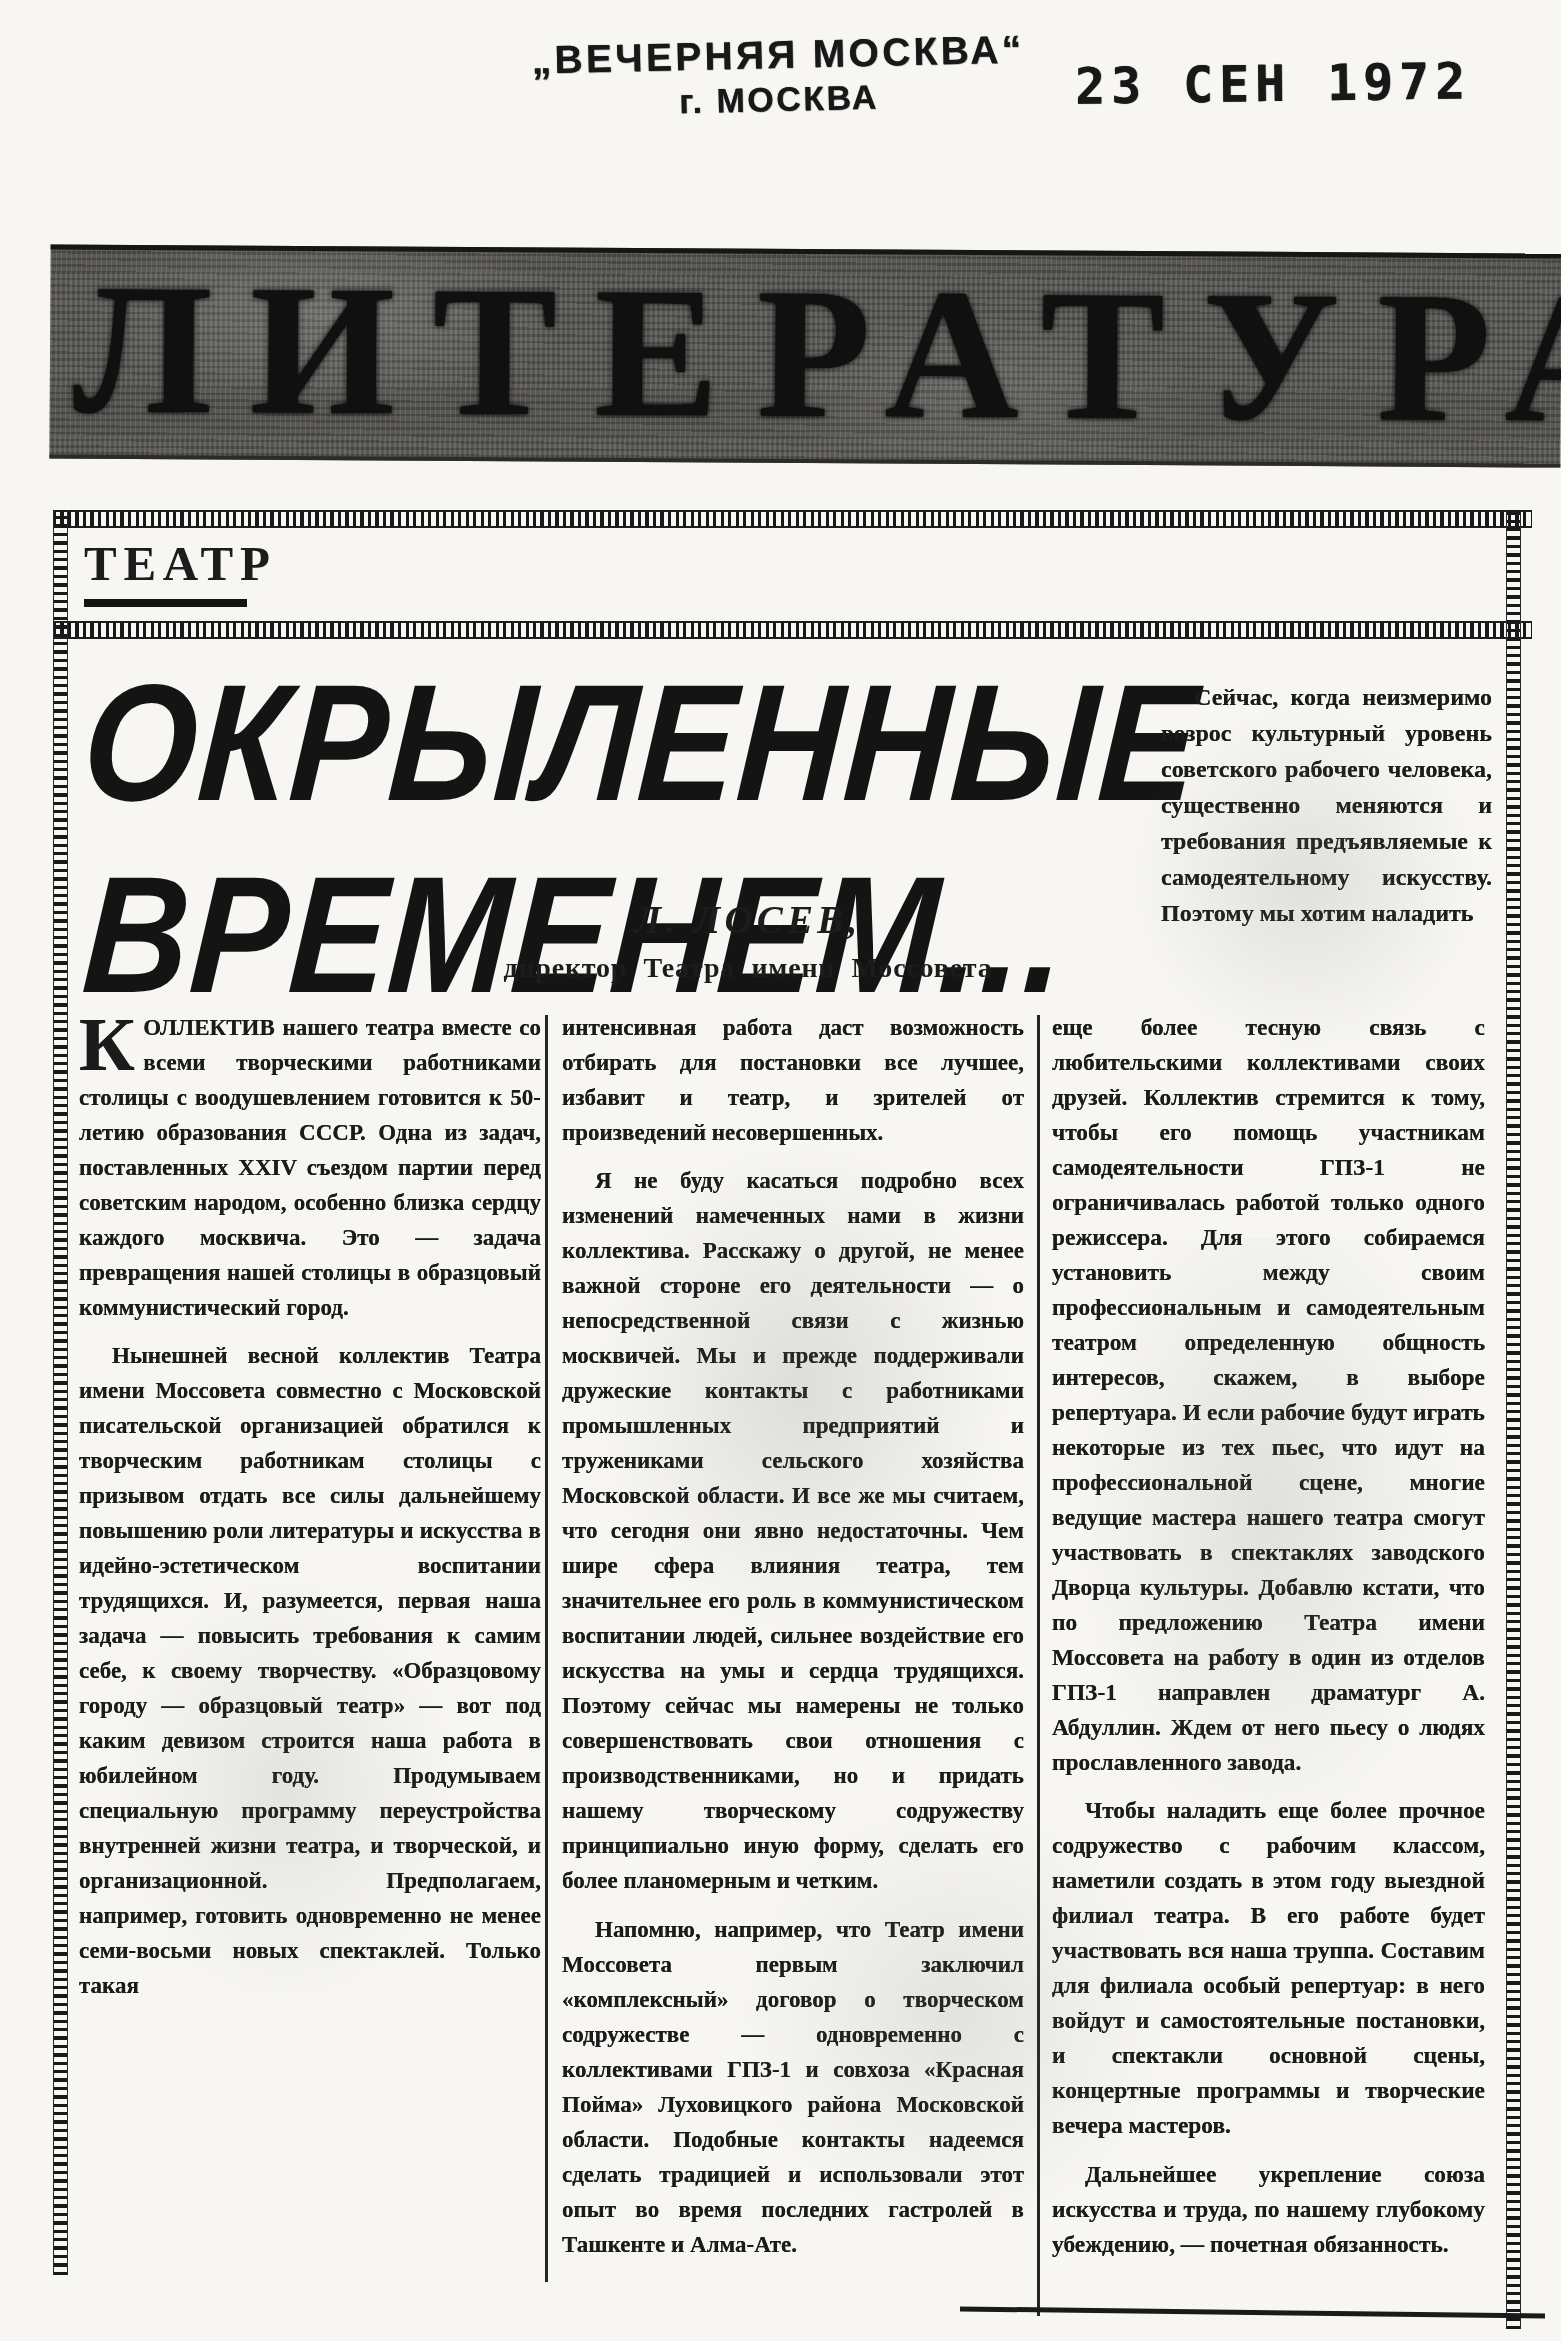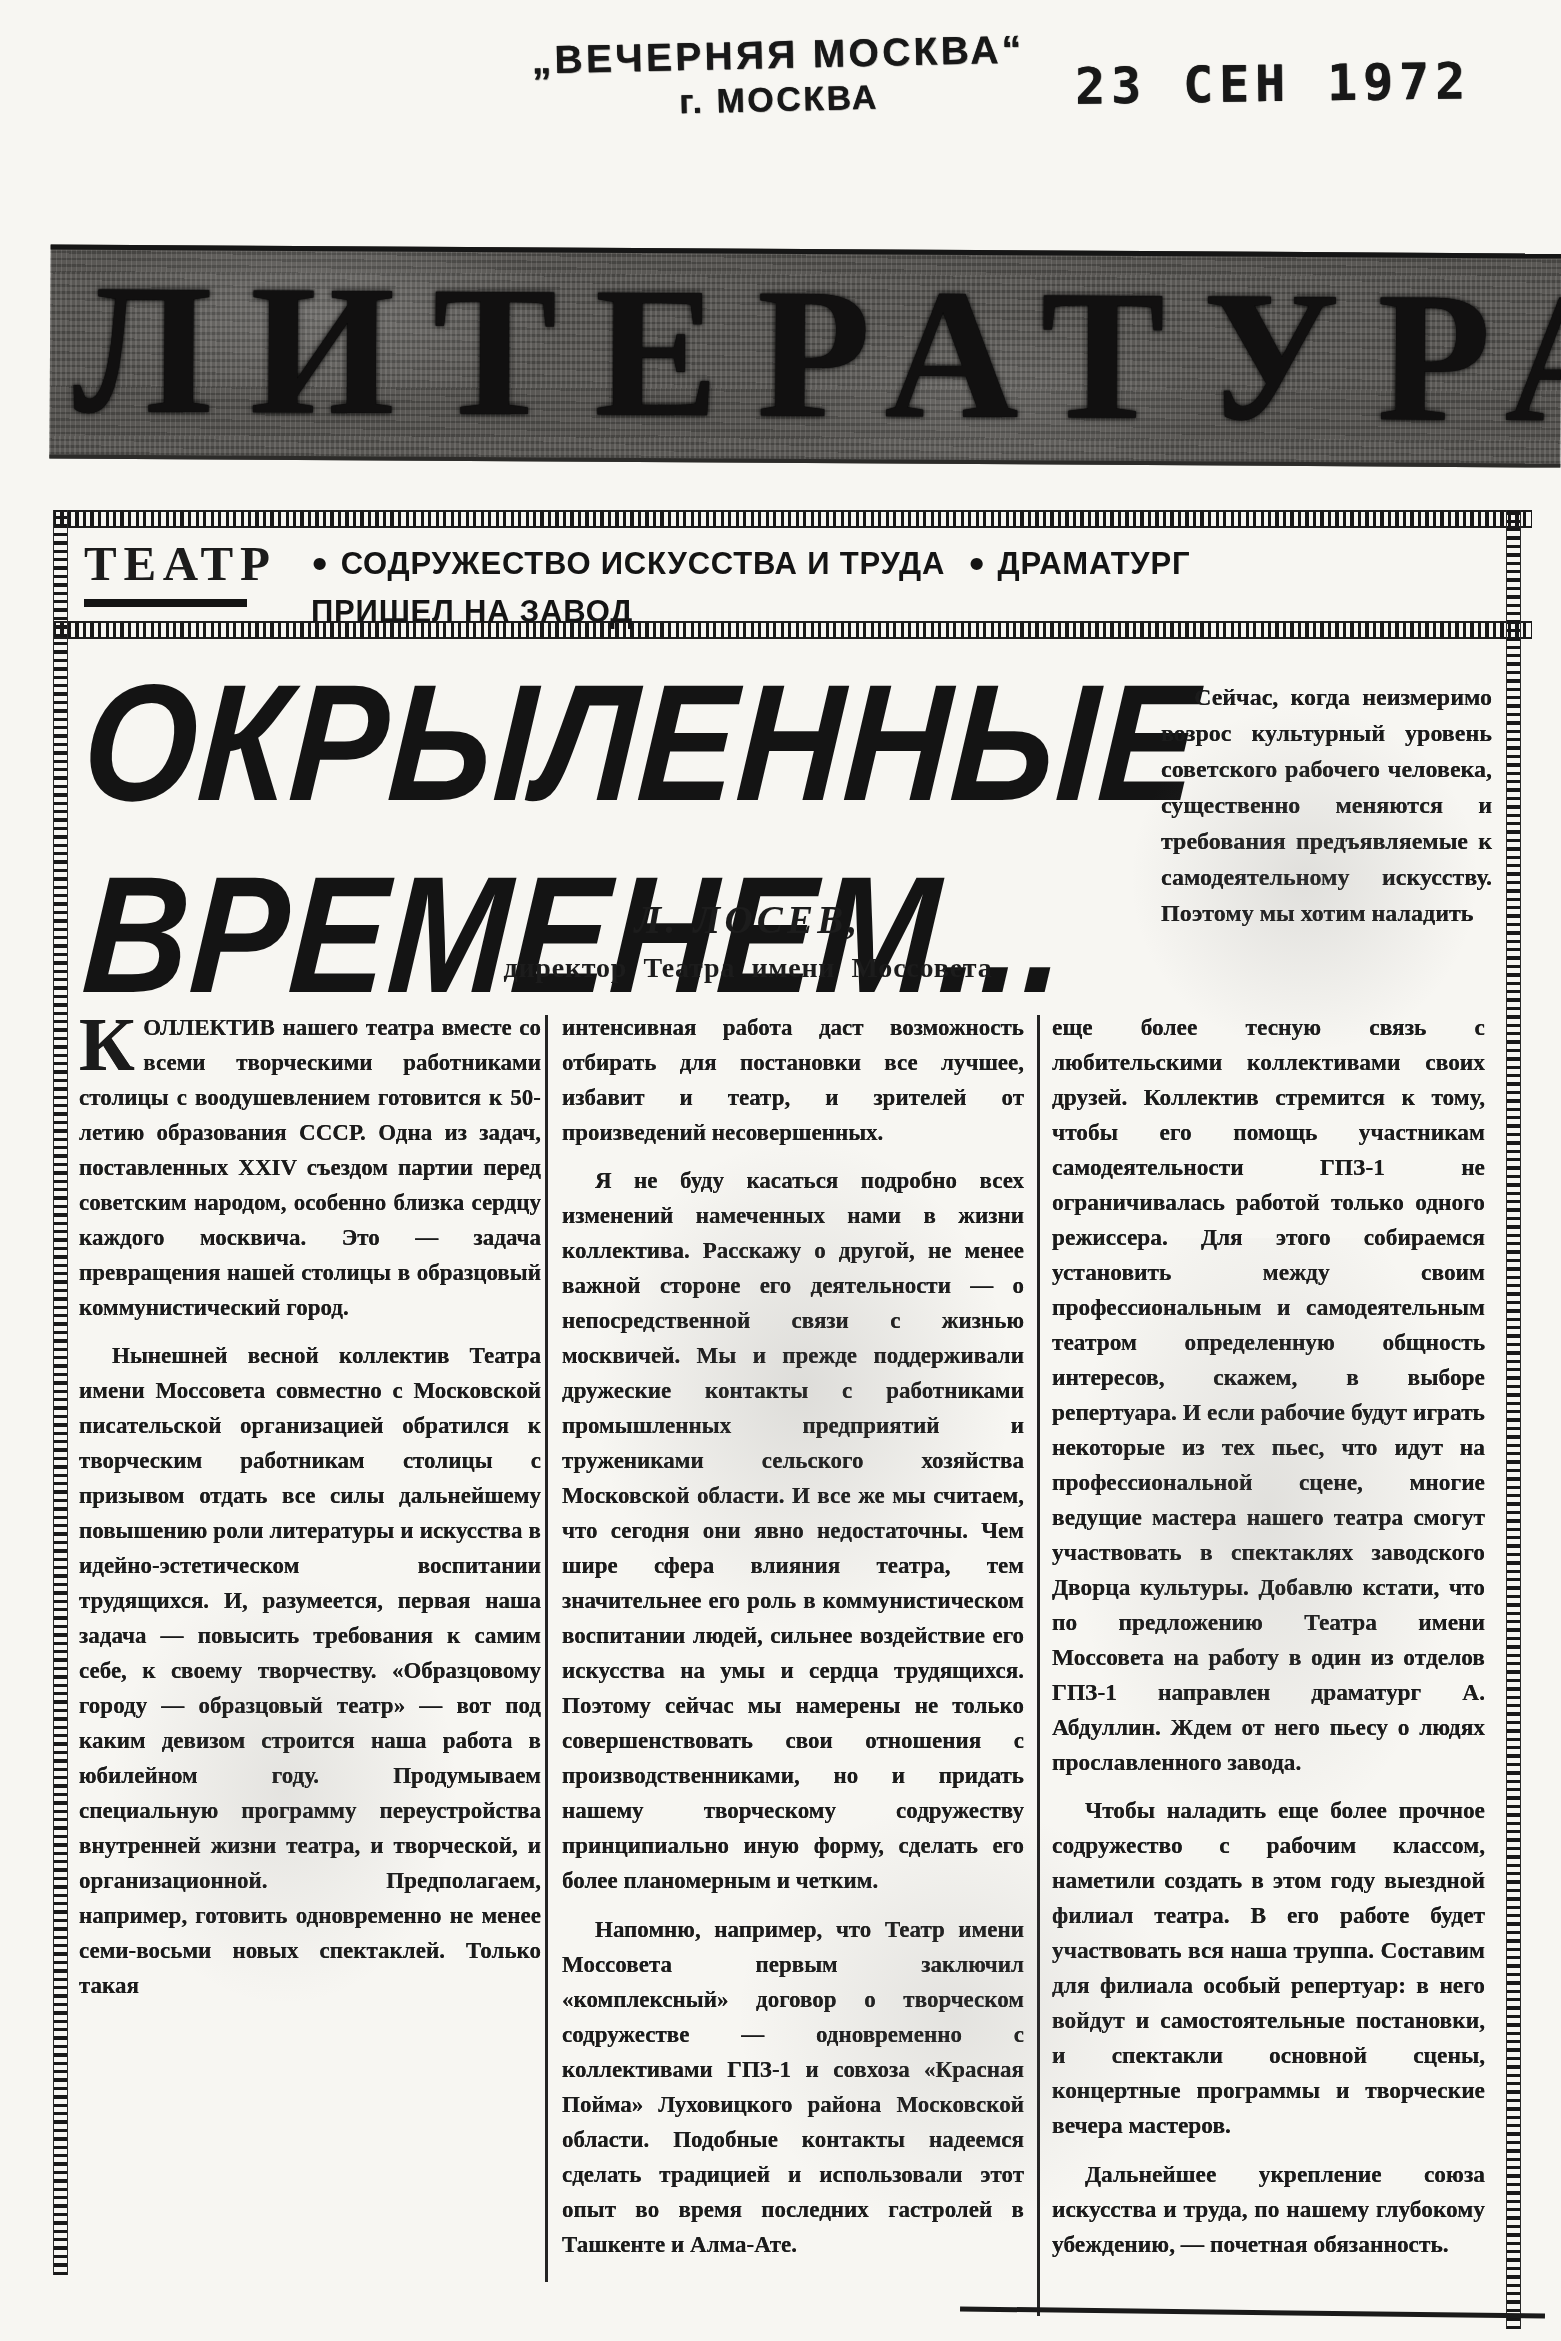--- a/index.html
+++ b/index.html
@@ -109,24 +109,20 @@
     <span class="banner-text">ЛИТЕРАТУРА</span>
   </div>
 
   <div class="hatch-h" id="hatch-top"></div>
   <div class="hatch-h" id="hatch-mid"></div>
   <div class="hatch-v" id="hatch-left"></div>
   <div class="hatch-v" id="hatch-right"></div>
 
   <div class="section-name">ТЕАТР</div>
   <div class="section-underline"></div>
-  <div class="kicker-text">
-    <span class="bullet">●</span><span>СОДРУЖЕСТВО ИСКУССТВА И ТРУДА</span>
-    <span class="bullet">●</span><span>ДРАМАТУРГ ПРИШЕЛ НА ЗАВОД</span>
-  </div>
 
   <div class="headline-line" id="headline1">ОКРЫЛЕННЫЕ</div>
   <div class="headline-line" id="headline2">ВРЕМЕНЕМ...</div>
 
   <div class="byline">
     <div class="byline-name">Л. ЛОСЕВ,</div>
     <div class="byline-role">директор Театра имени Моссовета</div>
   </div>
 
   <div class="col" id="col3top">

